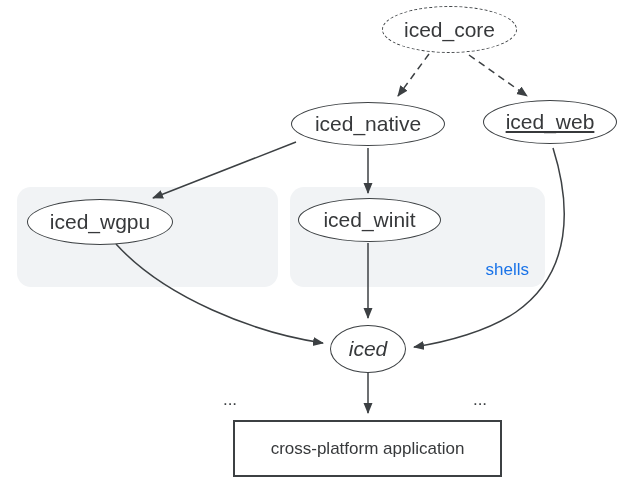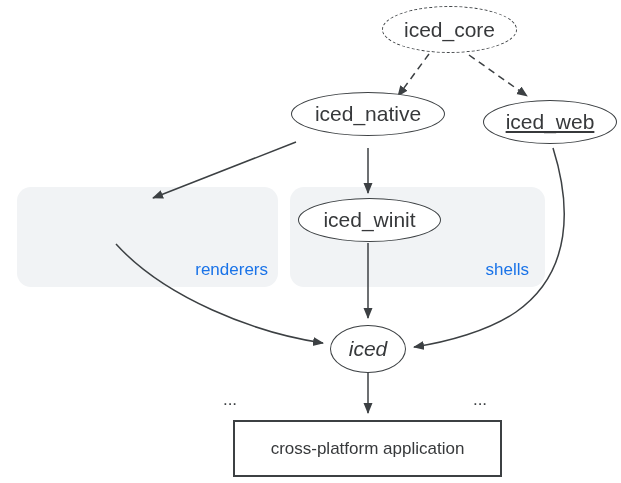--- a/index.html
+++ b/index.html
@@ -66,21 +66,20 @@
   }
   #edges path.dashed { stroke-dasharray: 7 5; }
 </style>
 </head>
 <body>
 
 <div id="canvas">
 
   <div class="group-box" style="left:17px; top:187px; width:261px; height:100px;">
     <div class="ellipsis" style="left:195px; top:203px; width:36px;">...</div>
-    <div class="group-label" style="right:10px; bottom:7px;">renderers</div>
   </div>
 
   <div class="group-box" style="left:290px; top:187px; width:255px; height:100px;">
     <div class="ellipsis" style="left:172px; top:203px; width:36px;">...</div>
     <div class="group-label" style="right:16px; bottom:7px;">shells</div>
   </div>
 
   <svg id="edges" width="621" height="483" viewBox="0 0 621 483">
     <defs>
       <marker id="arrow" markerUnits="userSpaceOnUse" markerWidth="12" markerHeight="10" refX="10" refY="4.5" orient="auto">
@@ -92,24 +91,25 @@
     <path d="M 296,142 L 153,198" marker-end="url(#arrow)"></path>
     <path d="M 368,148 L 368,193" marker-end="url(#arrow)"></path>
     <path d="M 368,243 L 368,318" marker-end="url(#arrow)"></path>
     <path d="M 116,244 C 165,298 255,333 323,343" marker-end="url(#arrow)"></path>
     <path d="M 553,148 C 571,205 573,272 516,312 C 488,331 447,342 414,347" marker-end="url(#arrow)"></path>
     <path d="M 368,373 L 368,413" marker-end="url(#arrow)"></path>
   </svg>
 
   <div class="node-ellipse dashed" style="left:382px; top:6px; width:135px; height:47px;">iced_core</div>
 
-  <div class="node-ellipse" style="left:291px; top:92px; width:154px; height:44px;">iced_native</div>
+  <div class="node-ellipse" style="left:291px; top:102px; width:154px; height:44px;">iced_native</div>
 
   <div class="node-ellipse" style="left:483px; top:100px; width:134px; height:44px;text-decoration:underline;">iced_web</div>
 
+  <div class="node-ellipse" style="left:27px; top:199px; width:146px; height:46px;">iced_wgpu</div>
 
   <div class="node-ellipse" style="left:298px; top:198px; width:143px; height:44px;">iced_winit</div>
 
   <div class="node-ellipse" style="left:330px; top:325px; width:76px; height:48px;font-style:italic;">iced</div>
 
   <div class="node-rect" style="left:233px; top:420px; width:269px; height:57px;">cross-platform application</div>
 
 </div>
 
 </body></html>

